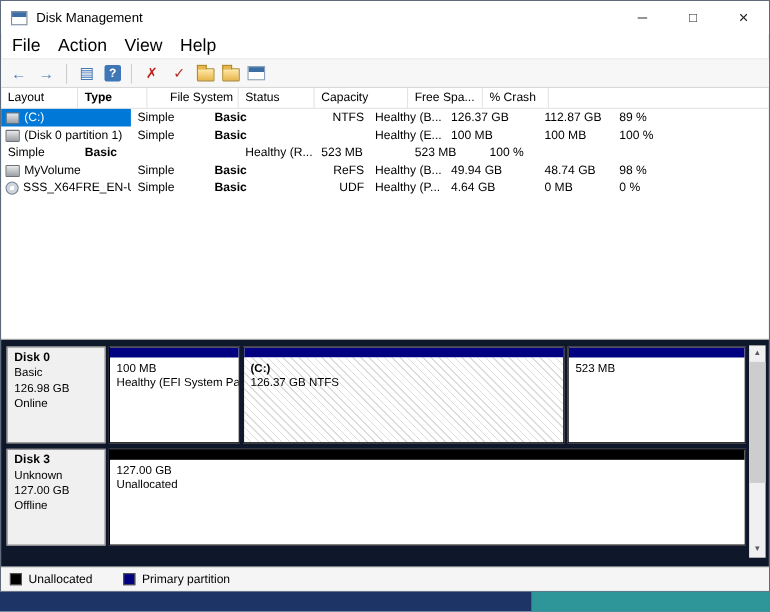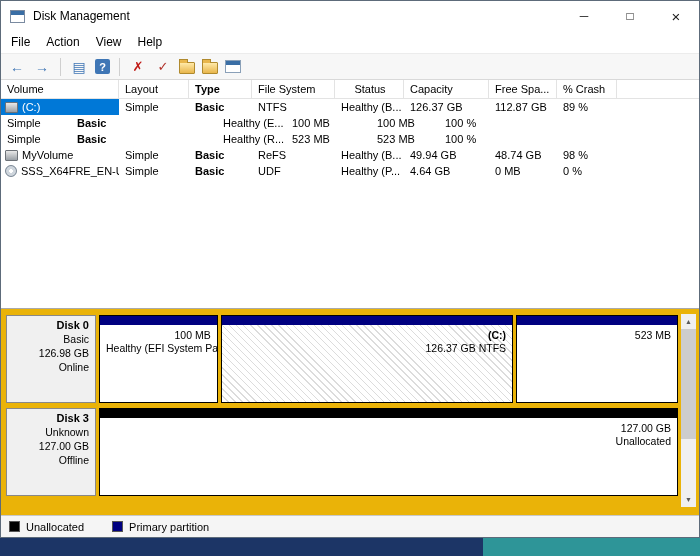--- a/index.html
+++ b/index.html
@@ -18,21 +18,21 @@
   }
   .titlebar { flex: 0 0 30px; display: flex; align-items: center; padding-left: 9px; background: #fff; }
   .title-icon { width: 15px; height: 13px; margin-right: 8px; border: 1px solid #7a8aa0;
     background: linear-gradient(#3a6ea5 0 4px, #ffffff 4px); }
   .title-text { font-size: 12px; }
   .win-controls { margin-left: auto; display: flex; height: 100%; }
   .win-btn { width: 46px; height: 100%; display: flex; align-items: center; justify-content: center;
     font-size: 12px; color: #1a1a1a; }
   .win-btn.close { font-size: 15px; }
 
-  .menubar { flex: 0 0 22px; display: flex; align-items: center; padding-left: 2px; font-size: 12px; }
+  .menubar { flex: 0 0 22px; display: flex; align-items: center; padding-left: 2px; font-size: 16px; }
   .menu-item { padding: 2px 8px; }
 
   .toolbar { flex: 0 0 27px; background: #f7f7f7; border-top: 1px solid #ececec;
     border-bottom: 1px solid #d9d9d9; display: flex; align-items: center; padding-left: 7px; gap: 7px; }
   .tb-icon { width: 18px; height: 18px; display: flex; align-items: center; justify-content: center; font-size: 13px; }
   .tb-icon.arrow { color: #3f76b5; font-weight: bold; font-size: 14px; }
   .tb-icon.console { color: #3f76b5; font-size: 14px; }
   .tb-icon.help { width: 15px; height: 15px; background: #3f76b5; color: #fff; font-size: 11px;
     font-weight: bold; border-radius: 2px; }
   .tb-icon.del { color: #c11b17; font-weight: bold; }
@@ -42,35 +42,35 @@
     border: 1px solid #b08a2e; border-radius: 1px; position: relative; margin-top: 2px; }
   .tb-folder::before { content: ""; position: absolute; top: -4px; left: -1px; width: 7px; height: 3px;
     background: #e8b64c; border: 1px solid #b08a2e; border-bottom: none; }
   .tb-window { width: 16px; height: 13px; border: 1px solid #8aa0b8;
     background: linear-gradient(#3a6ea5 0 4px, #fff 4px); }
 
   
   .list-pane { flex: 0 0 229px; overflow: hidden; font-size: 11px; border-bottom: 1px solid #a9a9a9; }
   .lhead { display: flex; height: 19px; border-bottom: 1px solid #e3e3e3; }
   .hcell { padding: 3px 4px 0 6px; border-right: 1px solid #e3e3e3; white-space: nowrap; overflow: hidden; }
-  .c-vol { width: 118px; } .c-layout { width: 70px; } .c-type { width: 63px; font-weight: bold; } .c-fs { width: 83px; }
-  .c-status { width: 69px; text-align: center; } .c-cap { width: 85px; } .c-free { width: 68px; } .c-pct { width: 60px; }
+  .c-vol { width: 118px; } .c-layout { width: 70px; } .c-type { width: 63px; font-weight: bold; } .c-fs { width: 83px; text-align: right; }
+  .c-status { width: 69px; } .c-cap { width: 85px; } .c-free { width: 68px; } .c-pct { width: 60px; }
   .c-fill { flex: 1; border-right: none; }
   .lrow { display: flex; height: 16px; align-items: center; }
   .cell { padding: 0 4px 0 6px; white-space: nowrap; overflow: hidden; height: 16px; line-height: 16px; }
   .cell.vol { display: flex; align-items: center; gap: 4px; padding-left: 4px; }
   .vol-icon { width: 13px; height: 11px; flex: 0 0 13px; background: linear-gradient(#e8e8e8, #9aa0a6);
     border: 1px solid #6d7278; border-radius: 1px; }
   .cd-icon { width: 12px; height: 12px; flex: 0 0 12px; border-radius: 50%;
     background: radial-gradient(circle at 50% 50%, #ffffff 0 2px, #cfd6dd 2px 5px, #9fb0c0 5px);
     border: 1px solid #7b8794; }
   .lrow.selected .cell.vol { background: #0078d7; color: #fff; }
 
   
-  .graph-pane { flex: 1; position: relative; padding: 6px 21px 0 5px; background: #eab308; text-align: right; }
+  .graph-pane { flex: 1; position: relative; padding: 6px 21px 0 5px; background: #0f172a; }
   .disk-row { display: flex; height: 88px; margin-bottom: 5px; }
   .disk-head { flex: 0 0 90px; border: 1px solid #888; background: #f0f0f0; padding: 3px 6px; }
   .dh-name { font-weight: bold; font-size: 11px; margin-bottom: 1px; }
   .dh-line { font-size: 10.5px; line-height: 14px; }
   .parts { flex: 1; display: flex; margin-left: 3px; gap: 3px; }
   .part { border: 1px solid #000; display: flex; flex-direction: column; background: #fff; overflow: hidden; }
   .strip { flex: 0 0 9px; }
   .pbody { flex: 1; padding: 4px 6px; font-size: 10.5px; line-height: 13px; white-space: nowrap; overflow: hidden; }
   .pl.bold { font-weight: bold; }
   .hatch { background: repeating-linear-gradient(45deg, #ffffff 0px, #ffffff 4px, #dcdcdc 4px, #dcdcdc 5px); }
@@ -125,21 +125,20 @@
       <span class="tb-sep"></span>
       <span class="tb-icon del">✗</span>
       <span class="tb-icon chk">✓</span>
       <span class="tb-folder"></span>
       <span class="tb-folder"></span>
       <span class="tb-window"></span>
     </div>
 
     <div class="list-pane">
       <div class="lhead">
-        <div class="hcell c-vol">Volume</div>
         <div class="hcell c-layout">Layout</div>
         <div class="hcell c-type">Type</div>
         <div class="hcell c-fs">File System</div>
         <div class="hcell c-status">Status</div>
         <div class="hcell c-cap">Capacity</div>
         <div class="hcell c-free">Free Spa...</div>
         <div class="hcell c-pct">% Crash</div>
         <div class="hcell c-fill"></div>
       </div>
 
@@ -151,20 +150,24 @@
         <div class="cell c-layout">Simple</div>
         <div class="cell c-type">Basic</div>
         <div class="cell c-fs">NTFS</div>
         <div class="cell c-status">Healthy (B...</div>
         <div class="cell c-cap">126.37 GB</div>
         <div class="cell c-free">112.87 GB</div>
         <div class="cell c-pct">89 %</div>
       </div>
 
       <div class="lrow">
+        <div class="cell vol c-vol">
+            <span class="vol-icon"></span>
+            <span>(Disk 0 partition 1)</span>
+          </div>
         <div class="cell c-layout">Simple</div>
         <div class="cell c-type">Basic</div>
         <div class="cell c-fs"></div>
         <div class="cell c-status">Healthy (E...</div>
         <div class="cell c-cap">100 MB</div>
         <div class="cell c-free">100 MB</div>
         <div class="cell c-pct">100 %</div>
       </div>
 
       <div class="lrow">

